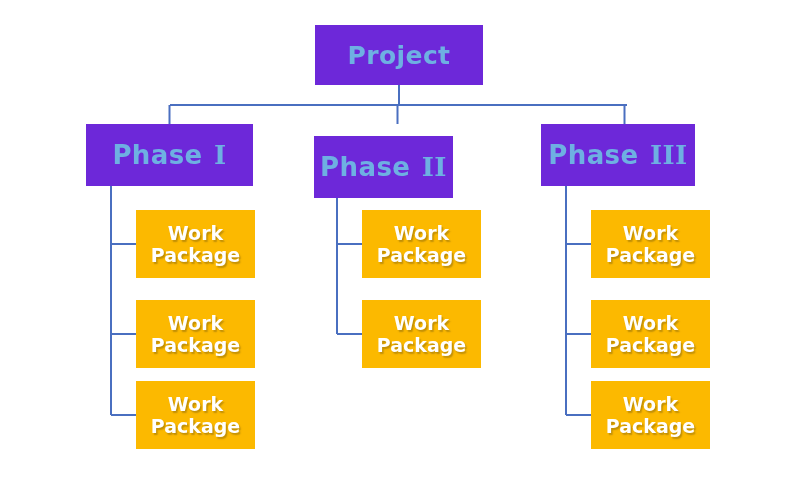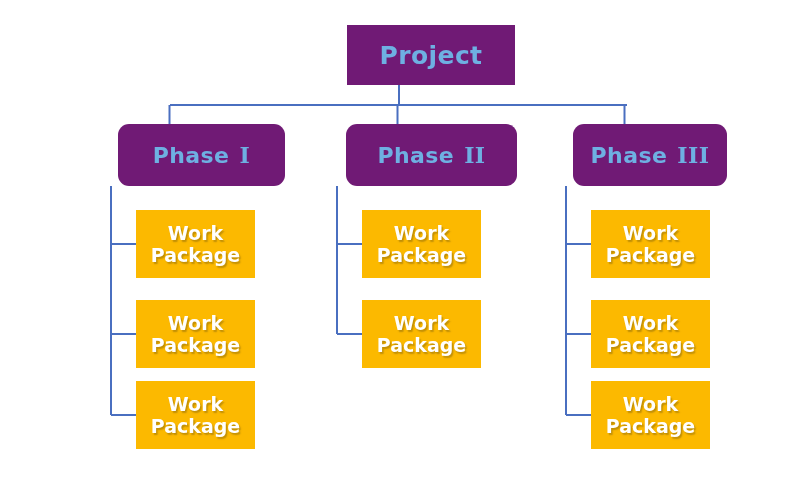--- a/index.html
+++ b/index.html
@@ -28,32 +28,30 @@
   .node {
     position: absolute;
     display: flex;
     align-items: center;
     justify-content: center;
     box-sizing: border-box;
     text-align: center;
   }
   .node-root,
   .node-phase {
-    background: #701a75;
+    background: #6d28d9;
     color: #6eb0e2;
     font-weight: bold;
     letter-spacing: 0.4px;
-    margin-left: 32px;
   }
   .node-root {
     font-size: 25px;
   }
   .node-phase {
-    font-size: 22px;
-    border-radius: 11px;
+    font-size: 26px;
   }
   .node-leaf {
     background: #fcb900;
     color: #ffffff;
     font-size: 19px;
     font-weight: bold;
     line-height: 1.18;
     text-shadow: 1.5px 1.5px 1.5px rgba(120, 90, 10, 0.45);
   }
   .leaf-label {
@@ -100,21 +98,21 @@
 Package</span>
       </div>
       <div class="node node-leaf" style="left: 136px; top: 300px; width: 119px; height: 68px;">
         <span class="leaf-label">Work
 Package</span>
       </div>
       <div class="node node-leaf" style="left: 136px; top: 381px; width: 119px; height: 68px;">
         <span class="leaf-label">Work
 Package</span>
       </div>
-      <div class="node node-phase" style="left: 314px; top: 124px; width: 171px; height: 62px;">
+      <div class="node node-phase" style="left: 314px; top: 136px; width: 139px; height: 62px;">
         <span>Phase <span class="roman">II</span></span>
       </div>
       <div class="node node-leaf" style="left: 362px; top: 210px; width: 119px; height: 68px;">
         <span class="leaf-label">Work
 Package</span>
       </div>
       <div class="node node-leaf" style="left: 362px; top: 300px; width: 119px; height: 68px;">
         <span class="leaf-label">Work
 Package</span>
       </div>

